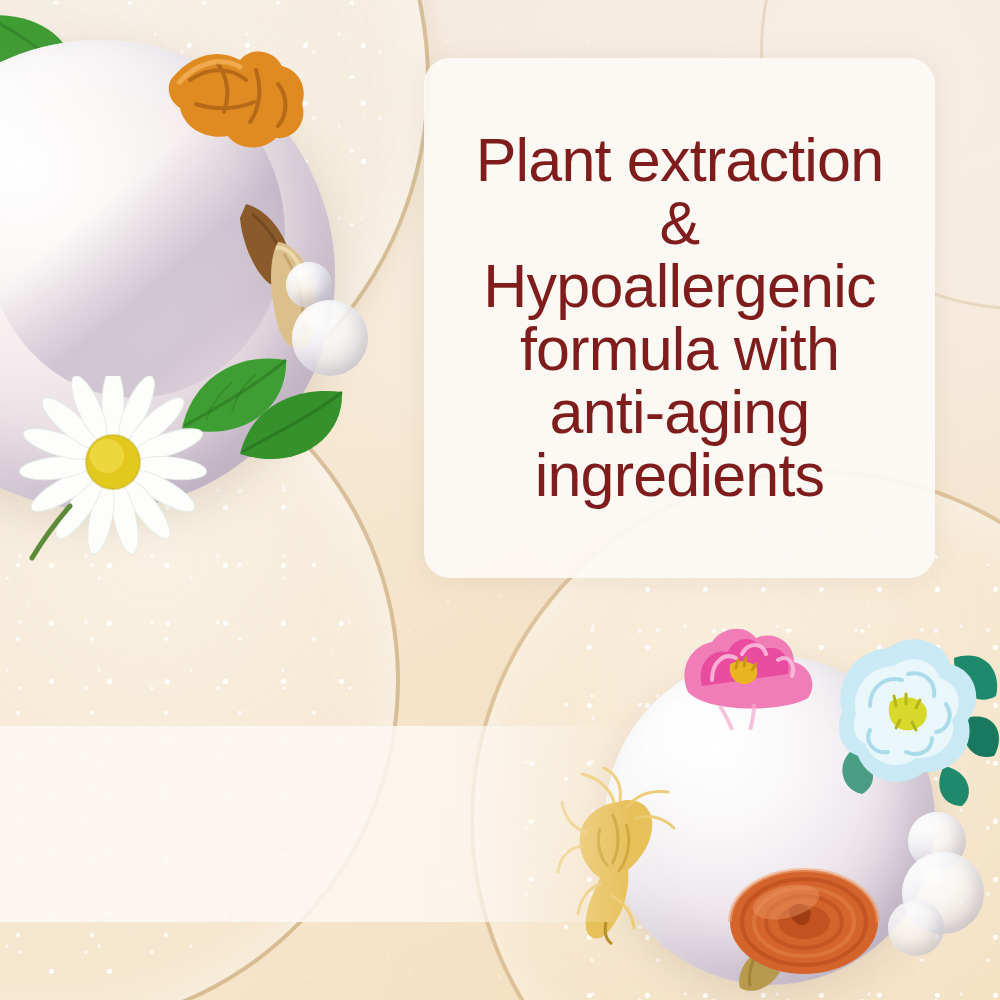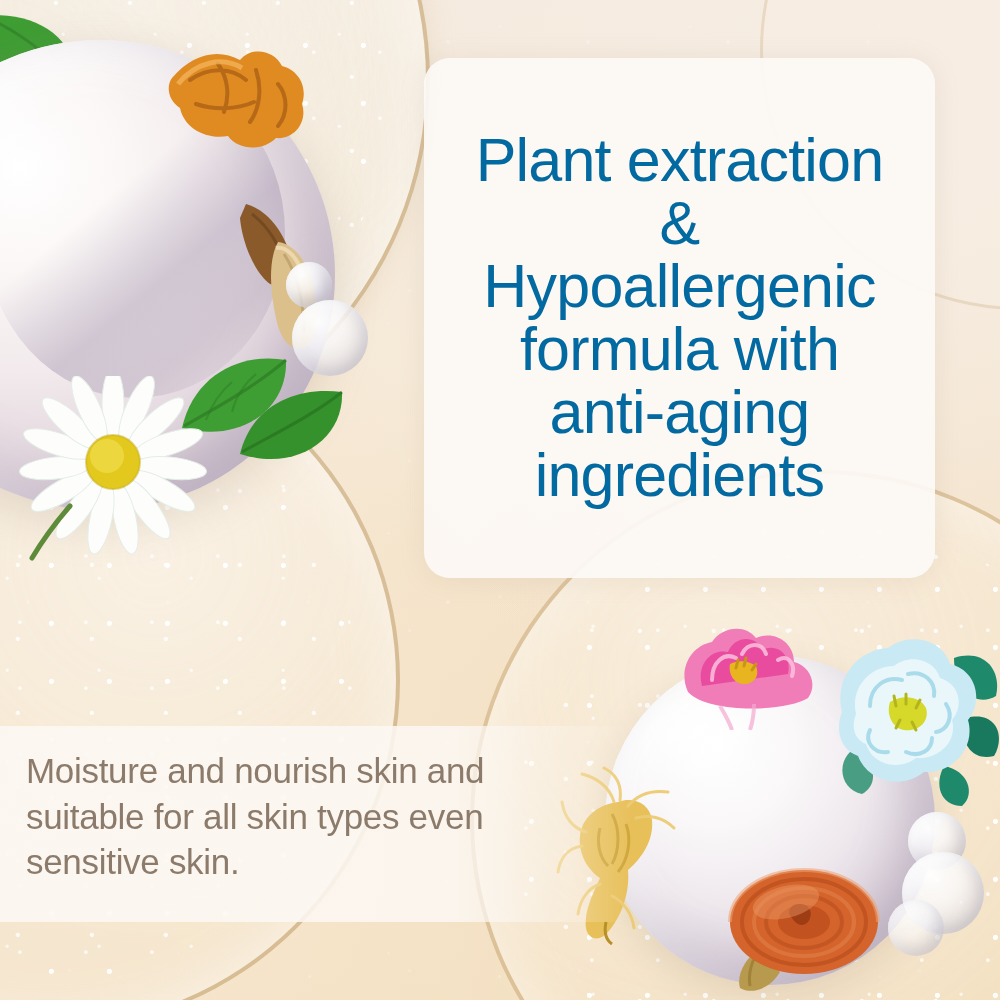--- a/index.html
+++ b/index.html
@@ -162,21 +162,21 @@
     background: rgba(252,249,245,.93);
     box-shadow: 0 2px 26px rgba(170,145,115,.14);
     display: flex;
     align-items: center;
     justify-content: center;
   }
   #headline {
     margin: 0;
     padding: 0 18px;
     text-align: center;
-    color: #0369a1;
+    color: #7f1d1d;
     font-size: 61px;
     line-height: 1.035;
     font-weight: 400;
     letter-spacing: -0.8px;
     white-space: pre-line;
   }
 
   
   #caption-band {
     position: absolute;
@@ -364,17 +364,14 @@
   <div id="headline-card">
     <p id="headline">Plant extraction
 &amp;
 Hypoallergenic
 formula with
 anti-aging
 ingredients</p>
   </div>
 
   <div id="caption-band"></div>
-  <p id="caption">Moisture and nourish skin and
-suitable for all skin types even
-sensitive skin.</p>
 
 </div>
 
 </body></html>

